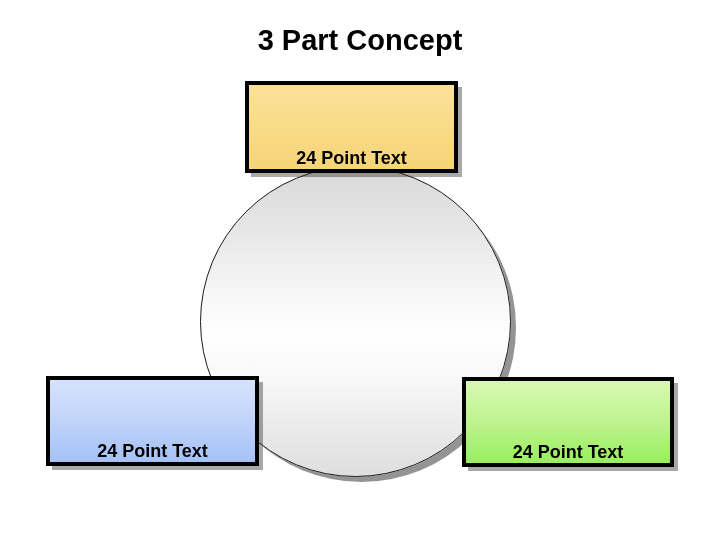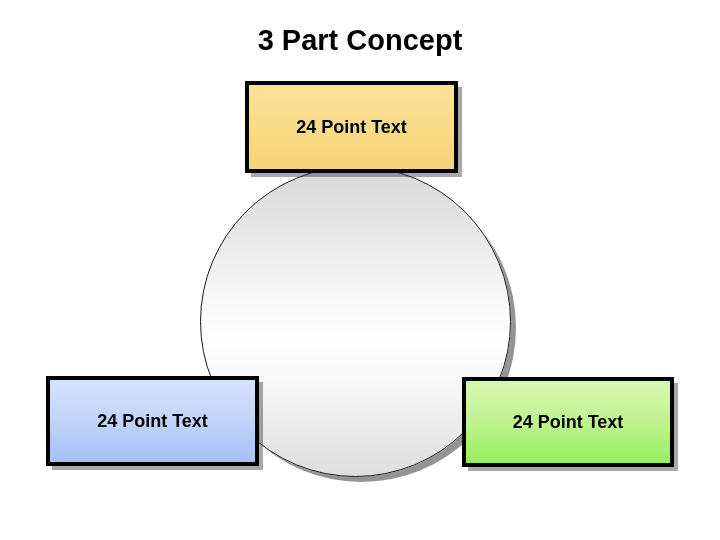--- a/index.html
+++ b/index.html
@@ -56,21 +56,21 @@
     box-sizing: border-box;
     box-shadow: 6px 6px 0px -1px rgba(60,60,60,0.55);
   }
 
   
   .concept-box {
     position: absolute;
     box-sizing: border-box;
     border: 4px solid #000000;
     display: flex;
-    align-items: center;
+    align-items: flex-end;
     justify-content: center;
     box-shadow: 5px 5px 0px -1px rgba(40,40,40,0.40);
   }
   .concept-box .box-label {
     font-family: "Liberation Sans", sans-serif;
     font-size: 18px;
     font-weight: bold;
     color: #000000;
     white-space: nowrap;
     line-height: 22px;

